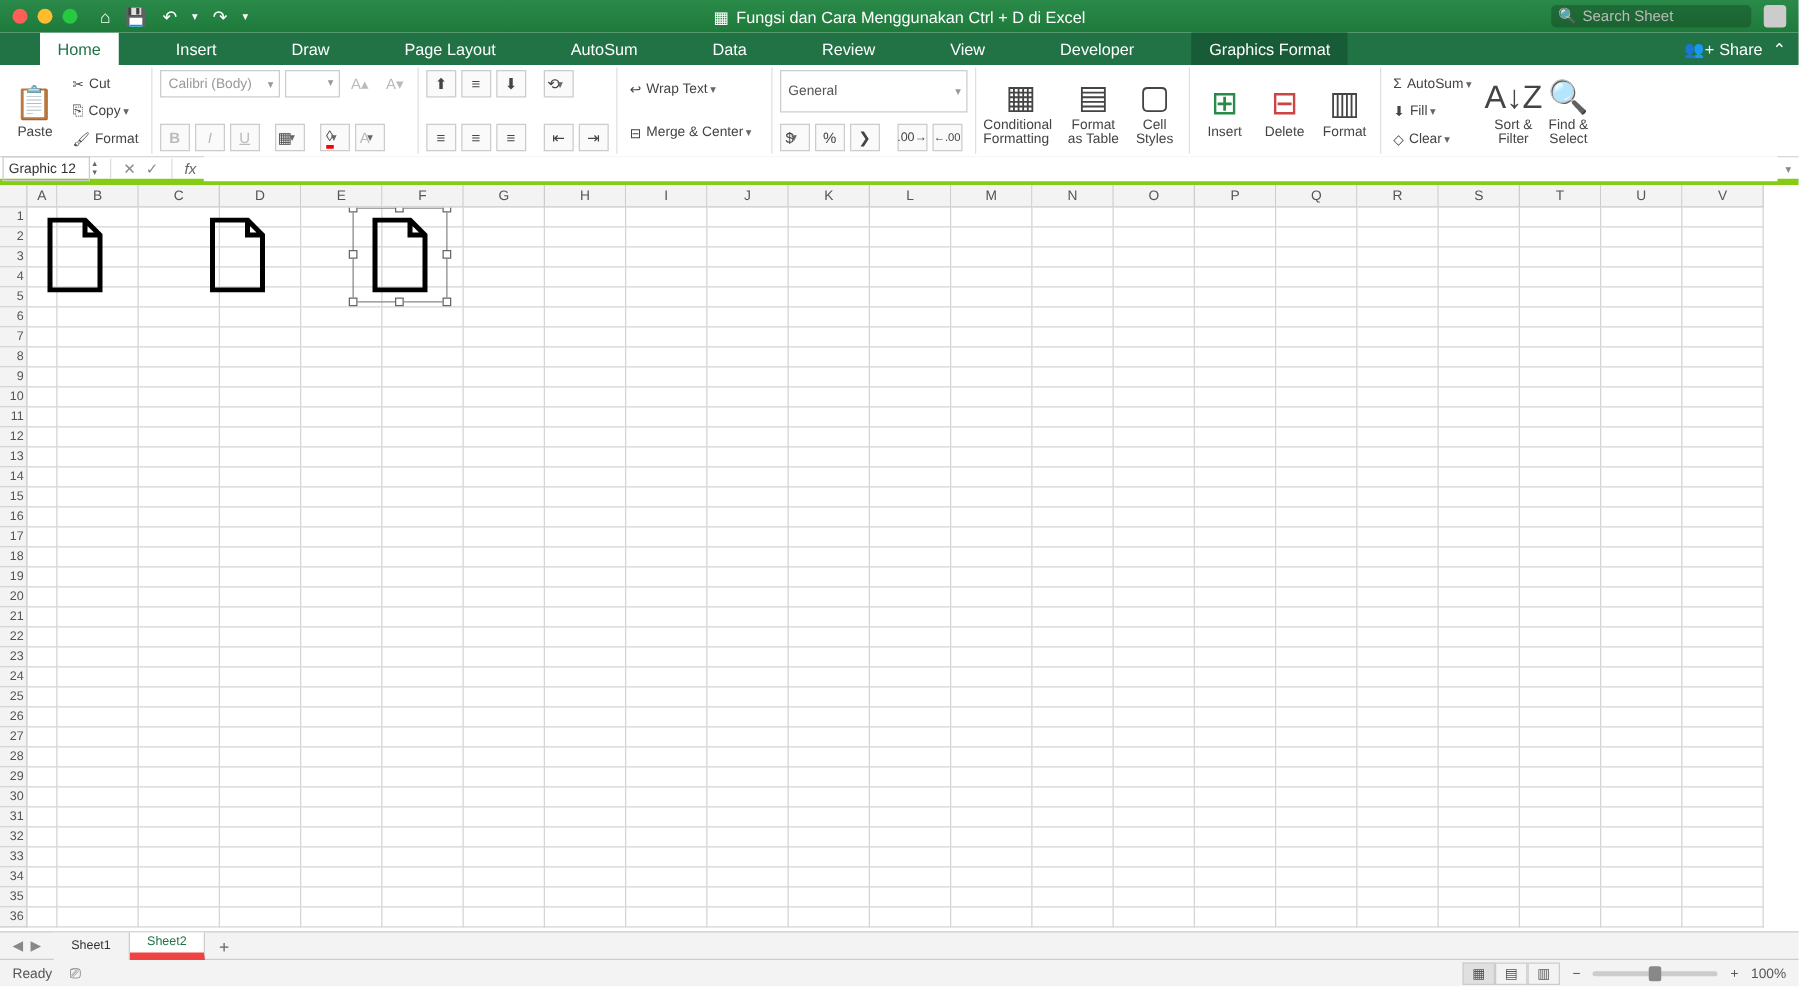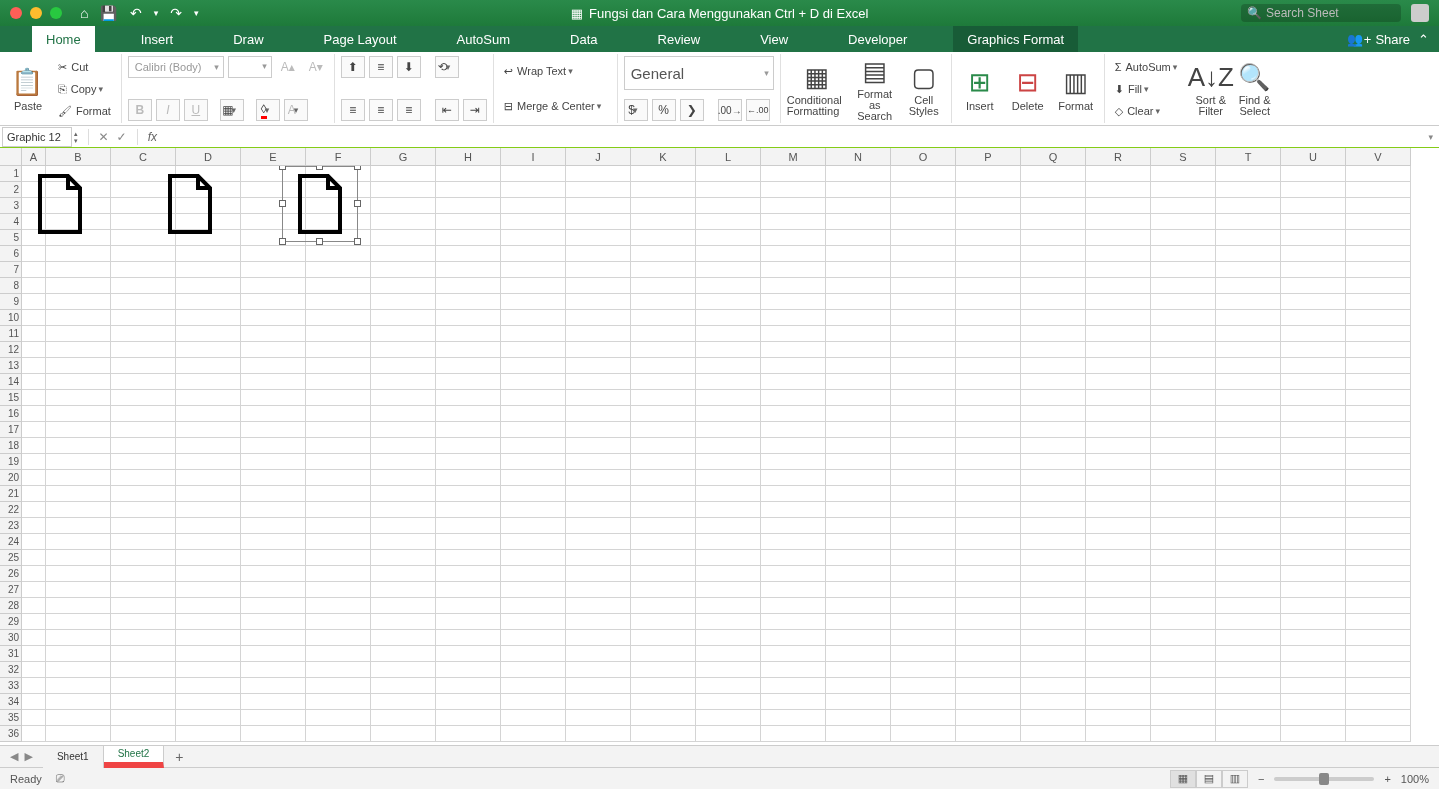--- a/index.html
+++ b/index.html
@@ -37,26 +37,26 @@
   .big-btn { display: flex; flex-direction: column; align-items: center; justify-content: center; width: 44px; height: 66px; cursor: pointer; font-size: 11px; gap: 2px; }
   .big-btn .icon-lg { font-size: 26px; }
   .small-btn { display: flex; align-items: center; gap: 4px; height: 20px; padding: 0 4px; cursor: pointer; font-size: 11px; white-space: nowrap; }
   .icon-btn { width: 24px; height: 22px; display: flex; align-items: center; justify-content: center; border: 1px solid #ccc; background: #fafafa; cursor: pointer; font-size: 12px; }
   .dd { width: 10px; font-size: 9px; color: #666; margin-left: -2px; }
   .icon-btn.noborder { border: 1px solid transparent; background: transparent; }
   .font-select { border: 1px solid #ccc; height: 22px; padding: 0 18px 0 6px; font-size: 11px; color: #999; min-width: 96px; display:flex; align-items:center; position: relative; }
   .font-select::after { content: "▾"; position: absolute; right: 4px; color: #999; font-size: 9px; }
   .size-select { border: 1px solid #ccc; height: 22px; width: 44px; position: relative; }
   .size-select::after { content: "▾"; position: absolute; right: 4px; top: 4px; color: #999; font-size: 9px; }
-  .numfmt-select { border: 1px solid #ccc; height: 22px; width: 150px; padding: 16px 6px; display:flex; align-items:center; font-size: 15px; color: #555; position: relative; }
+  .numfmt-select { border: 1px solid #ccc; height: 22px; width: 150px; padding: 16px 6px; display:flex; align-items:center; font-size: 11px; color: #555; position: relative; }
   .numfmt-select::after { content: "▾"; position: absolute; right: 4px; color: #999; font-size: 9px; }
   .stacked { display:flex; flex-direction:column; gap:2px; }
   
   
-  .formula-bar { height: 22px; border-bottom: 1px solid #84cc16; display: flex; align-items: center; background: #fff; }
+  .formula-bar { height: 22px; border-bottom: 5px solid #84cc16; display: flex; align-items: center; background: #fff; }
   .name-box { width: 70px; height: 20px; border: 1px solid #ccc; margin: 0 2px; padding: 0 4px; font-size: 11px; display:flex; align-items:center; overflow:hidden; }
   .steppers { display:flex; flex-direction:column; font-size:7px; color:#666; line-height:7px; margin-right:6px; }
   .fb-icons { display: flex; gap: 8px; padding: 0 6px; color: #888; }
   .fb-sep { width:1px; height:16px; background:#ddd; margin:0 4px; }
   .fx { font-style: italic; color: #666; padding: 0 6px; font-size: 12px; }
   .formula-input { flex: 1; border: none; outline: none; height: 20px; padding: 0 4px; }
   .fb-expand { padding: 0 6px; color:#888; font-size:9px; cursor:pointer; }
   
   
   .grid-wrap { position: relative; height: 597px; overflow: hidden; }
@@ -243,21 +243,21 @@
   </div>
 
   <div class="ribbon-group">
     <div class="rg-row">
       <div class="big-btn" style="width:60px">
           <span class="icon-lg">▦</span>
           <span style="line-height:11px;">Conditional Formatting</span>
         </div>
       <div class="big-btn" style="width:48px">
           <span class="icon-lg">▤</span>
-          <span style="line-height:11px;text-align:center">Format as Search</span>
+          <span style="line-height:11px;text-align:center">Format as Table</span>
         </div>
       <div class="big-btn" style="width:42px">
           <span class="icon-lg">▢</span>
           <span style="line-height:11px;text-align:center">Cell Styles</span>
         </div>
     </div>
   </div>
 
   <div class="ribbon-group">
     <div class="rg-row">

